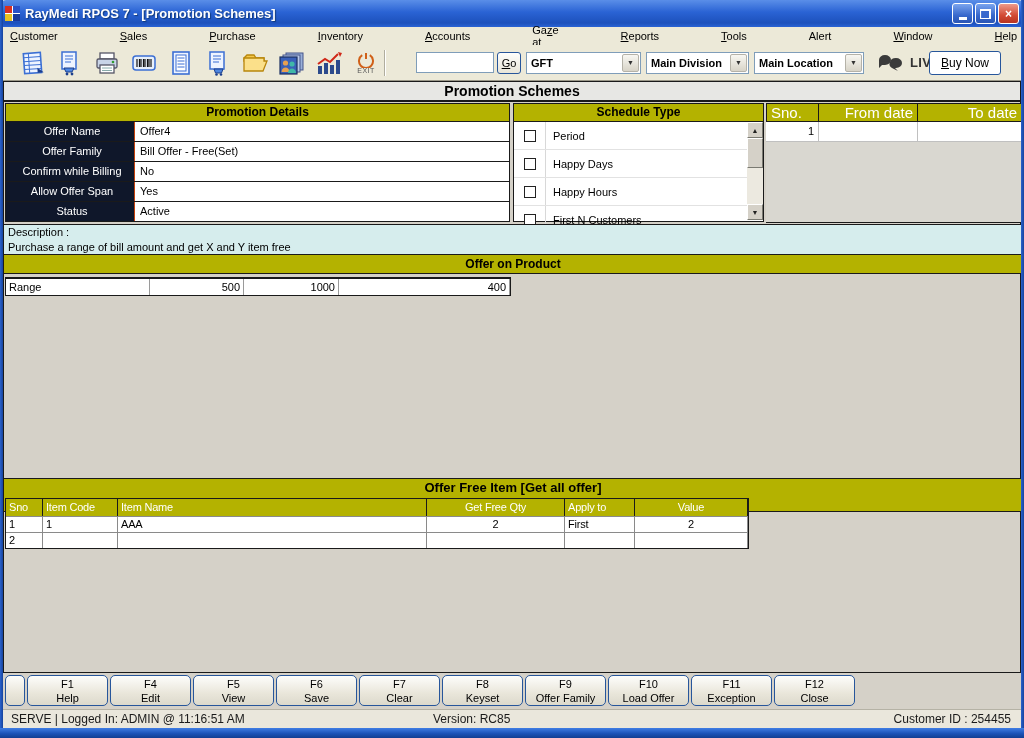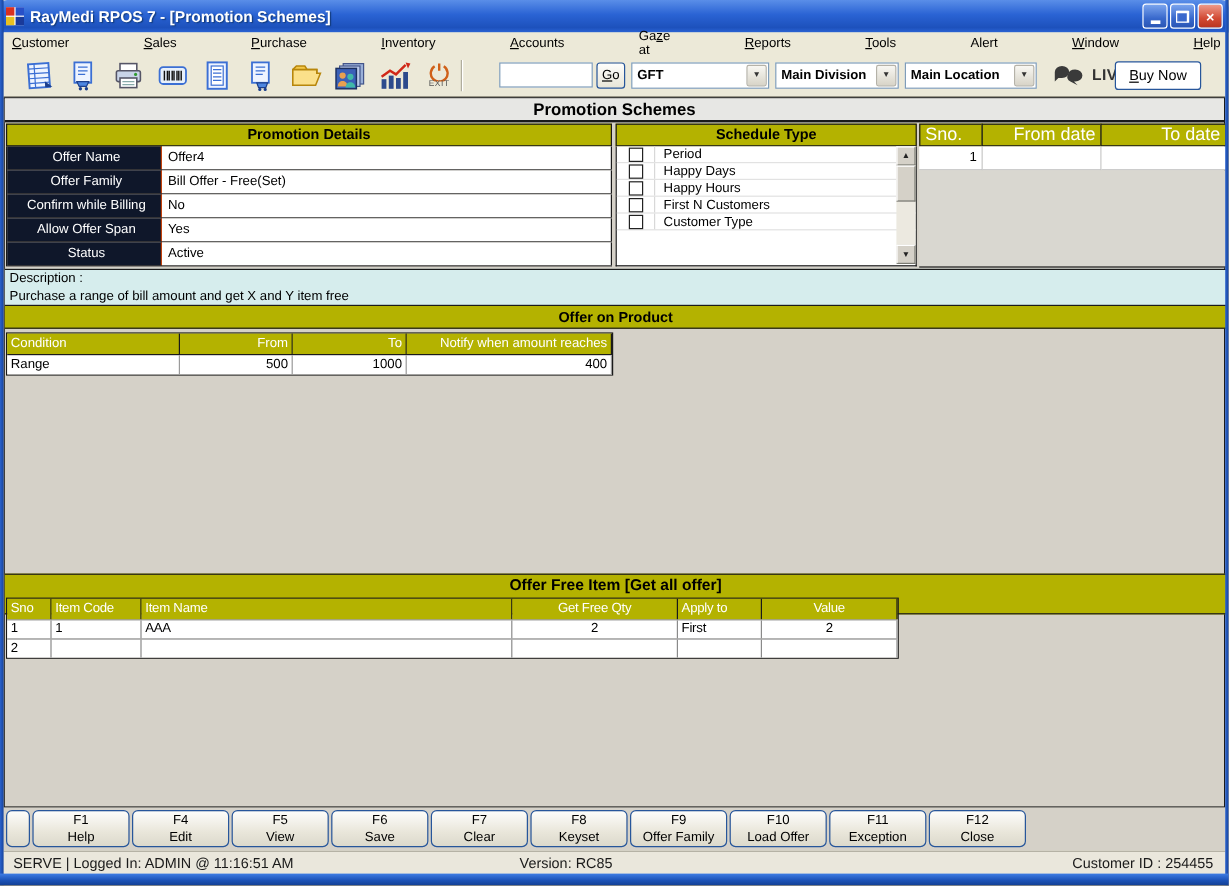--- a/index.html
+++ b/index.html
@@ -68,21 +68,21 @@
   .col-header { position:absolute; height:19px; border:1px solid #1a1a1a; font-size:15px; line-height:17px; color:#fff; padding:0 4px; }
 
   
   .pd-grid { position:absolute; left:1px; top:40px; width:505px; border-left:1px solid #1a1a1a; }
   .pd-row { display:flex; height:20px; border-bottom:1px solid #1a1a1a; }
   .pd-label { width:129px; background:#0f172a; color:#fff; font-size:11px; line-height:19px; padding-left:4px; border-right:1px solid #c2410c;text-align:center; }
   .pd-value { flex:1; background:#fff; font-size:11px; line-height:19px; padding-left:5px; color:#000; border-right:1px solid #1a1a1a; }
 
   
   .sched-list { position:absolute; left:509px; top:40px; width:251px; height:100px; background:#fff; border:1px solid #1a1a1a; border-top:none; }
-  .sched-row { display:flex; align-items:center; height:14px; border-bottom:1px solid #e2e2e2; }
+  .sched-row { display:flex; align-items:center; height:28px; border-bottom:1px solid #e2e2e2; }
   .cb-cell { width:32px; display:flex; justify-content:center; align-items:center; align-self:stretch; border-right:1px solid #d8d8d8; }
   .checkbox { width:12px; height:12px; border:1px solid #222; background:#fff; }
   .sched-label { font-size:11px; padding-left:7px; color:#000; }
   .sb { position:absolute; right:0; top:0; width:16px; height:98px; background:#ece9e0; }
   .sb-arrow { width:16px; height:16px; background:#d5d1c8; border:1px solid; border-color:#fff #7a7a72 #7a7a72 #fff; font-size:7px;
     display:flex; align-items:center; justify-content:center; color:#222; }
   .sb-arrow.down { position:absolute; bottom:0; }
   .sb-thumb { position:absolute; top:16px; width:16px; height:30px; background:#d5d1c8; border:1px solid; border-color:#fff #7a7a72 #7a7a72 #fff; }
 
   
@@ -364,26 +364,20 @@
     <div class="sg-row" style="left:914px; width:104px; border-right:none;"></div>
     <div class="sg-area"></div>
 
     <div class="descr">
       <div>Description :</div>
       <div>Purchase a range of bill amount and get X and Y item free</div>
     </div>
 
     <div class="oop-header olive">Offer on Product</div>
     <div class="oop-table">
-      <div class="oop-hrow">
-        <div class="c-cond">Condition</div>
-        <div class="c-from">From</div>
-        <div class="c-to">To</div>
-        <div class="c-notify">Notify when amount reaches</div>
-      </div>
       <div class="oop-drow">
         <div class="c-cond">Range</div>
         <div class="c-from">500</div>
         <div class="c-to">1000</div>
         <div class="c-notify">400</div>
       </div>
     </div>
 
     <div class="ofi-header olive">Offer Free Item [Get all offer]</div>
     <div class="ofi-table">

